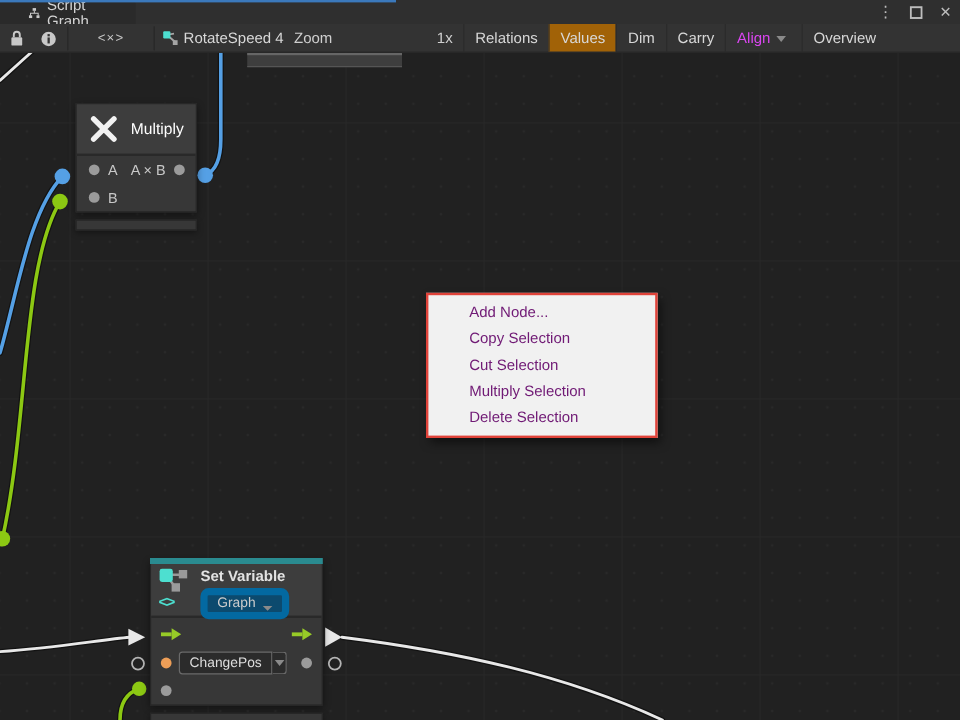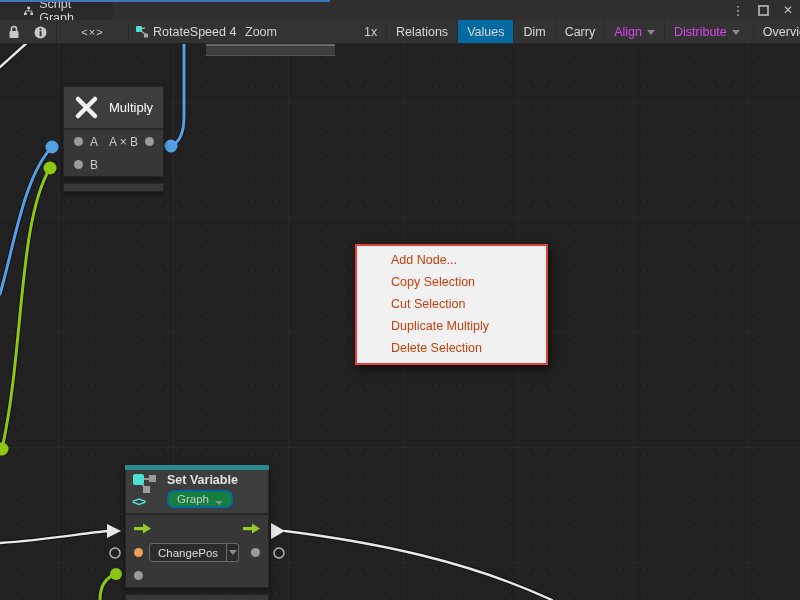--- a/index.html
+++ b/index.html
@@ -29,21 +29,21 @@
   .tab{position:absolute;left:0;top:2px;width:113px;height:18px;background:#2a2a2a;
     display:flex;align-items:center;gap:6px;padding:0 24px;color:#d4d4d4;font-size:12.5px;}
   .winctl{position:absolute;top:0;height:20px;display:flex;align-items:center;justify-content:center;color:#bdbdbd;}
   #toolbar{position:absolute;left:0;top:20px;width:800px;height:24px;background:#333333;
     border-bottom:1px solid #272727;z-index:10;color:#d8d8d8;font-size:12.5px;overflow:hidden;}
   .tb{position:absolute;top:0;height:24px;display:flex;align-items:center;justify-content:center;}
   .tb-sep{position:absolute;top:2px;height:20px;width:1px;background:#272727;}
   #tb-buttons{position:absolute;left:386px;top:0;height:24px;display:flex;align-items:stretch;}
   .tbtn{display:flex;align-items:center;gap:5px;padding:0 9px;border-left:1px solid #2b2b2b;
     color:#d8d8d8;white-space:nowrap;}
-  .tbtn.active{background:#0369a1;}
+  .tbtn.active{background:#a16207;}
   .tbtn.disabled{color:#d946ef;}
   .caret{width:0;height:0;border-left:4px solid transparent;border-right:4px solid transparent;
     border-top:5px solid #8a8a8a;display:inline-block;}
 
   
   .node{position:absolute;z-index:2;background:#373737;border:1px solid #262626;
     box-shadow:0 2px 6px rgba(0,0,0,.45);color:#cfcfcf;}
   .nfooter{position:absolute;z-index:2;background:#373737;border:1px solid #262626;
     box-shadow:0 2px 5px rgba(0,0,0,.4);}
   .dot{width:9px;height:9px;border-radius:50%;background:#9b9b9b;flex:none;}
@@ -57,37 +57,37 @@
   .prow .right{margin-left:auto;display:flex;align-items:center;gap:7px;}
 
   #node-setvar{left:125px;top:466px;width:144px;border-top:none;}
   #node-setvar .accent{height:5px;background:var(--teal);margin:-1px -1px 0 -1px;}
   #node-setvar .hdr{height:45px;background:#3d3d3d;border-bottom:2px solid #292929;
     display:flex;padding:3px 5px 3px 6px;gap:7px;}
   .svicon{width:28px;display:flex;flex-direction:column;align-items:flex-start;}
   .svicon .brackets{color:var(--teal-bright);font-weight:bold;font-size:13px;line-height:13px;letter-spacing:-1px;}
   #node-setvar .hcol{display:flex;flex-direction:column;gap:2px;}
   #node-setvar .title{font-size:12.5px;color:#e2e2e2;line-height:15px;font-weight:bold;}
-  .scope-pill{display:inline-flex;align-items:flex-end;gap:6px;background:#15803d;border:2px solid #0369a1;
+  .scope-pill{display:inline-flex;align-items:flex-end;gap:6px;background:#0c4a6e;border:6px solid #0369a1;
     border-radius:7px;padding:1px 8px;font-size:11.5px;color:#cccccc;width:max-content;}
   .scope-pill .caret{border-top-width:4px;}
   .svrow{height:23px;display:flex;align-items:center;gap:6px;padding:0 8px;}
   .flow-arrow{flex:none;}
   .vfield{height:19px;background:#2b2b2b;border:1px solid #6a6a6a;border-radius:3px 0 0 3px;
     display:flex;align-items:center;padding:0 8px;font-size:11.5px;color:#dddddd;}
   .vcaret{height:19px;width:18px;background:#2b2b2b;border:1px solid #6a6a6a;border-left:none;
     border-radius:0 3px 3px 0;display:flex;align-items:center;justify-content:center;}
 
   #clipped-node{position:absolute;left:206px;top:44px;width:129px;height:12px;z-index:2;
     background:#3e3e3e;border-top:2px solid #666;border-bottom:1px solid #555;}
 
   
   #ctxmenu{position:absolute;left:355px;top:244px;width:193px;z-index:20;background:#f1f1f1;
     border:2px solid var(--menu-border);box-shadow:3px 4px 8px rgba(0,0,0,.55);padding:3px 0 4px 0;}
-  .mitem{height:22px;display:flex;align-items:center;padding-left:34px;font-size:12.5px;color:#c2410c;}
+  .mitem{height:22px;display:flex;align-items:center;padding-left:34px;font-size:12.5px;color:#701a75;}
 </style>
 </head>
 <body>
 
 <div id="stage">
 
   <div id="canvas">
 
     <svg class="wires" width="800" height="600" viewBox="0 0 800 600">
 
@@ -251,32 +251,28 @@
       <div class="tbtn">
           <span>Dim</span>
         </div>
       <div class="tbtn">
           <span>Carry</span>
         </div>
       <div class="tbtn disabled">
           <span>Align</span>
           <span class="caret"></span>
         </div>
-      <div class="tbtn disabled">
-          <span>Distribute</span>
-          <span class="caret"></span>
-        </div>
       <div class="tbtn" style="margin-left:4px;">
           <span>Overview</span>
         </div>
 
     </div>
   </div>
 
   <div id="ctxmenu">
     <div class="mitem">Add Node...</div>
     <div class="mitem">Copy Selection</div>
     <div class="mitem">Cut Selection</div>
-    <div class="mitem">Duplicate Multiply</div>
+    <div class="mitem">Multiply Selection</div>
     <div class="mitem">Delete Selection</div>
   </div>
 
 </div>
 
 </body></html>

